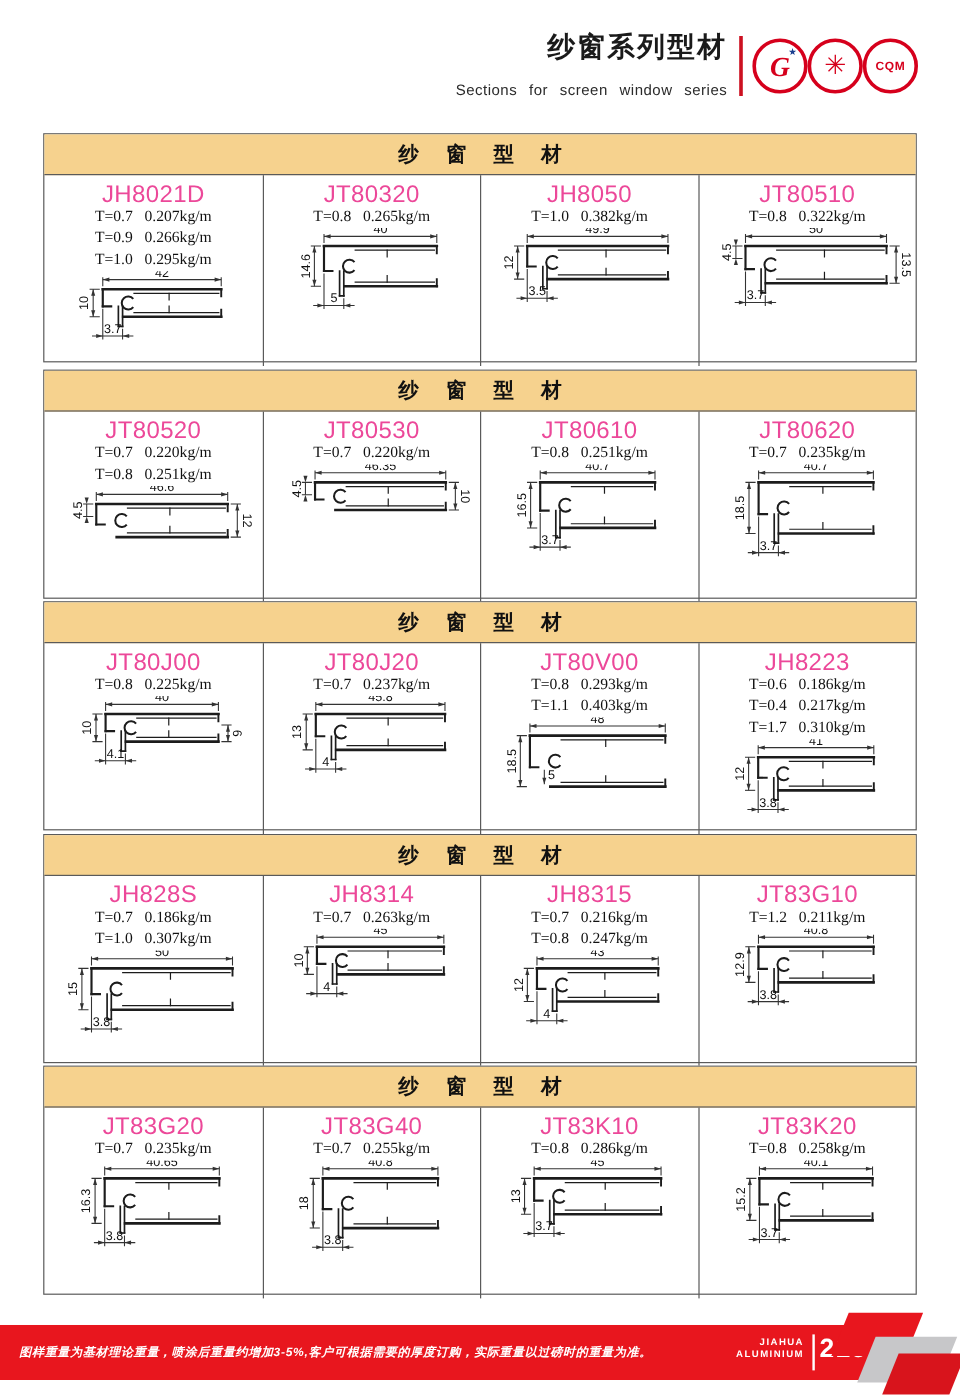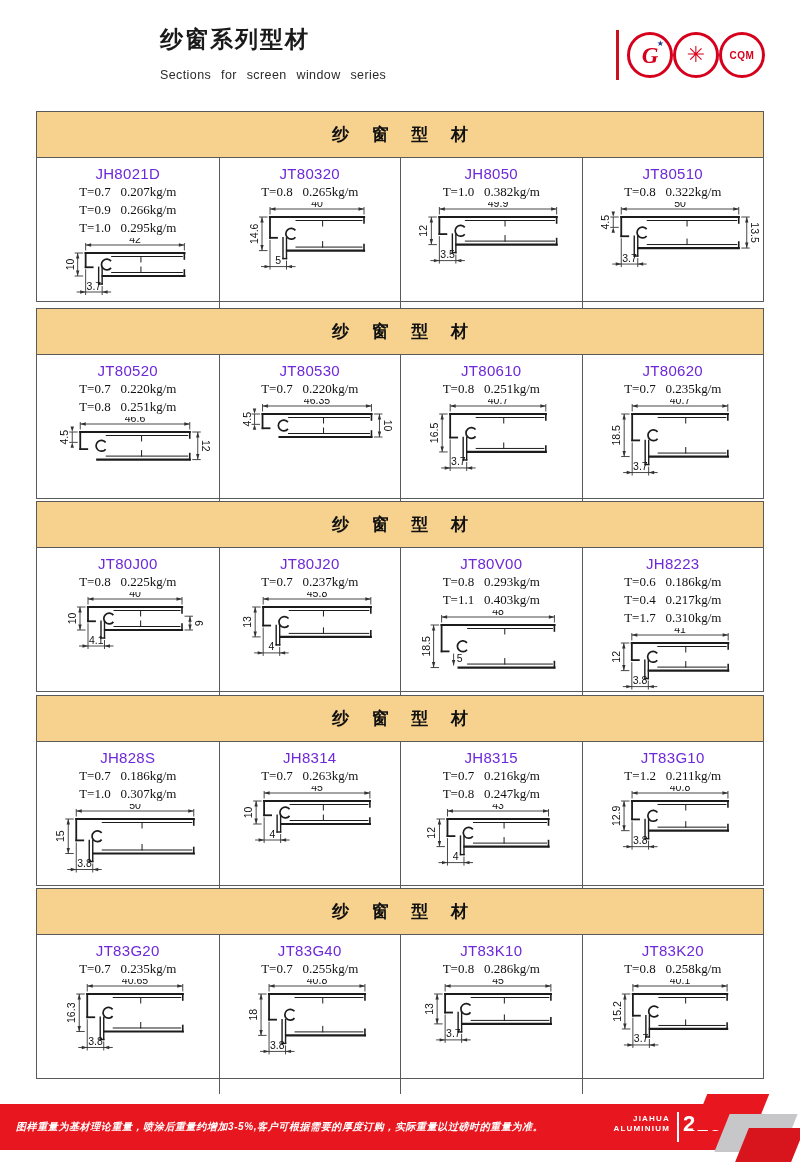--- a/index.html
+++ b/index.html
@@ -1,42 +1,42 @@
 <!DOCTYPE html>
 <html><head>
 <meta charset="utf-8">
 <style>
   html,body{margin:0;padding:0;background:#e9e9e9;}
   #page{position:relative;width:800px;height:1167px;background:#ffffff;margin:0 auto;
         font-family:"Liberation Sans","DejaVu Sans",sans-serif;overflow:hidden;}
   
-  .header-text{position:absolute;top:26px;left:160px;width:446px;text-align:left;}
+  .header-text{position:absolute;top:26px;left:160px;width:446px;text-align:right;}
   .title{font-size:23px;font-weight:bold;color:#1a1a1a;letter-spacing:2px;line-height:26px;}
   .subtitle{font-size:12.5px;color:#2b2b2b;letter-spacing:0.4px;word-spacing:6px;margin-top:16px;}
   .header-divider{position:absolute;left:616px;top:30px;width:2.5px;height:50px;background:#cc1020;}
   .logo{position:absolute;top:32px;width:46px;height:46px;border:3px solid #d6001c;border-radius:50%;
         box-sizing:border-box;display:flex;align-items:center;justify-content:center;background:#fff;}
   #logo1{left:627px;}
   #logo2{left:673px;}
   #logo3{left:719px;}
   #logo1 .glyph{font-family:"Liberation Serif","DejaVu Serif",serif;font-style:italic;font-weight:bold;
         font-size:23px;color:#d6001c;line-height:1;}
   #logo1 .star{position:absolute;top:4px;right:6px;font-size:8px;color:#1b3f8f;}
   #logo2 .glyph{font-size:22px;color:#d6001c;line-height:1;}
   #logo3 .glyph{font-size:10px;font-weight:bold;color:#d6001c;letter-spacing:0.5px;}
   
   .section{position:absolute;left:36px;width:728px;height:191px;border:1px solid #5a5a5a;
         box-sizing:border-box;background:#fff;}
-  .sec-bar{height:46px;background:#f6d28e;border-bottom:1px solid #5a5a5a;box-sizing:border-box;
+  .sec-bar{height:34px;background:#f6d28e;border-bottom:1px solid #5a5a5a;box-sizing:border-box;
         display:flex;align-items:center;justify-content:center;font-size:17px;font-weight:bold;
         color:#111;letter-spacing:9px;padding-left:9px;}
   .sec-grid{display:grid;grid-template-columns:repeat(4,1fr);height:159px;}
   .cell{display:flex;flex-direction:column;align-items:center;padding-top:7px;box-sizing:border-box;overflow:hidden;}
   .cell + .cell{border-left:1px solid #5a5a5a;}
-  .model{font-size:15px;line-height:18px;color:#6d28d9;letter-spacing:0.3px;}
+  .model{font-size:20px;line-height:18px;color:#ec4899;letter-spacing:0.3px;}
   .spec{font-size:13px;line-height:18px;color:#111;white-space:pre;font-family:Liberation Serif, serif;}
   svg.drawing{display:block;margin-top:1px;}
   
   .footer-band{position:absolute;left:0;top:1104px;width:748px;height:46px;background:#e8161e;
         clip-path:polygon(0 0,100% 0,calc(100% - 24px) 100%,0 100%);}
   .footer-note{position:absolute;left:16px;top:50%;transform:translateY(-50%);color:#fff;
         font-size:10px;font-weight:bold;letter-spacing:0.6px;white-space:nowrap;font-style:italic;}
   .brand{position:absolute;left:596px;top:10px;width:74px;text-align:right;color:#fff;font-weight:bold;
         font-size:8px;line-height:9.5px;letter-spacing:1.2px;}
   .brand-divider{position:absolute;left:677px;top:8px;width:2px;height:30px;background:#fff;}

